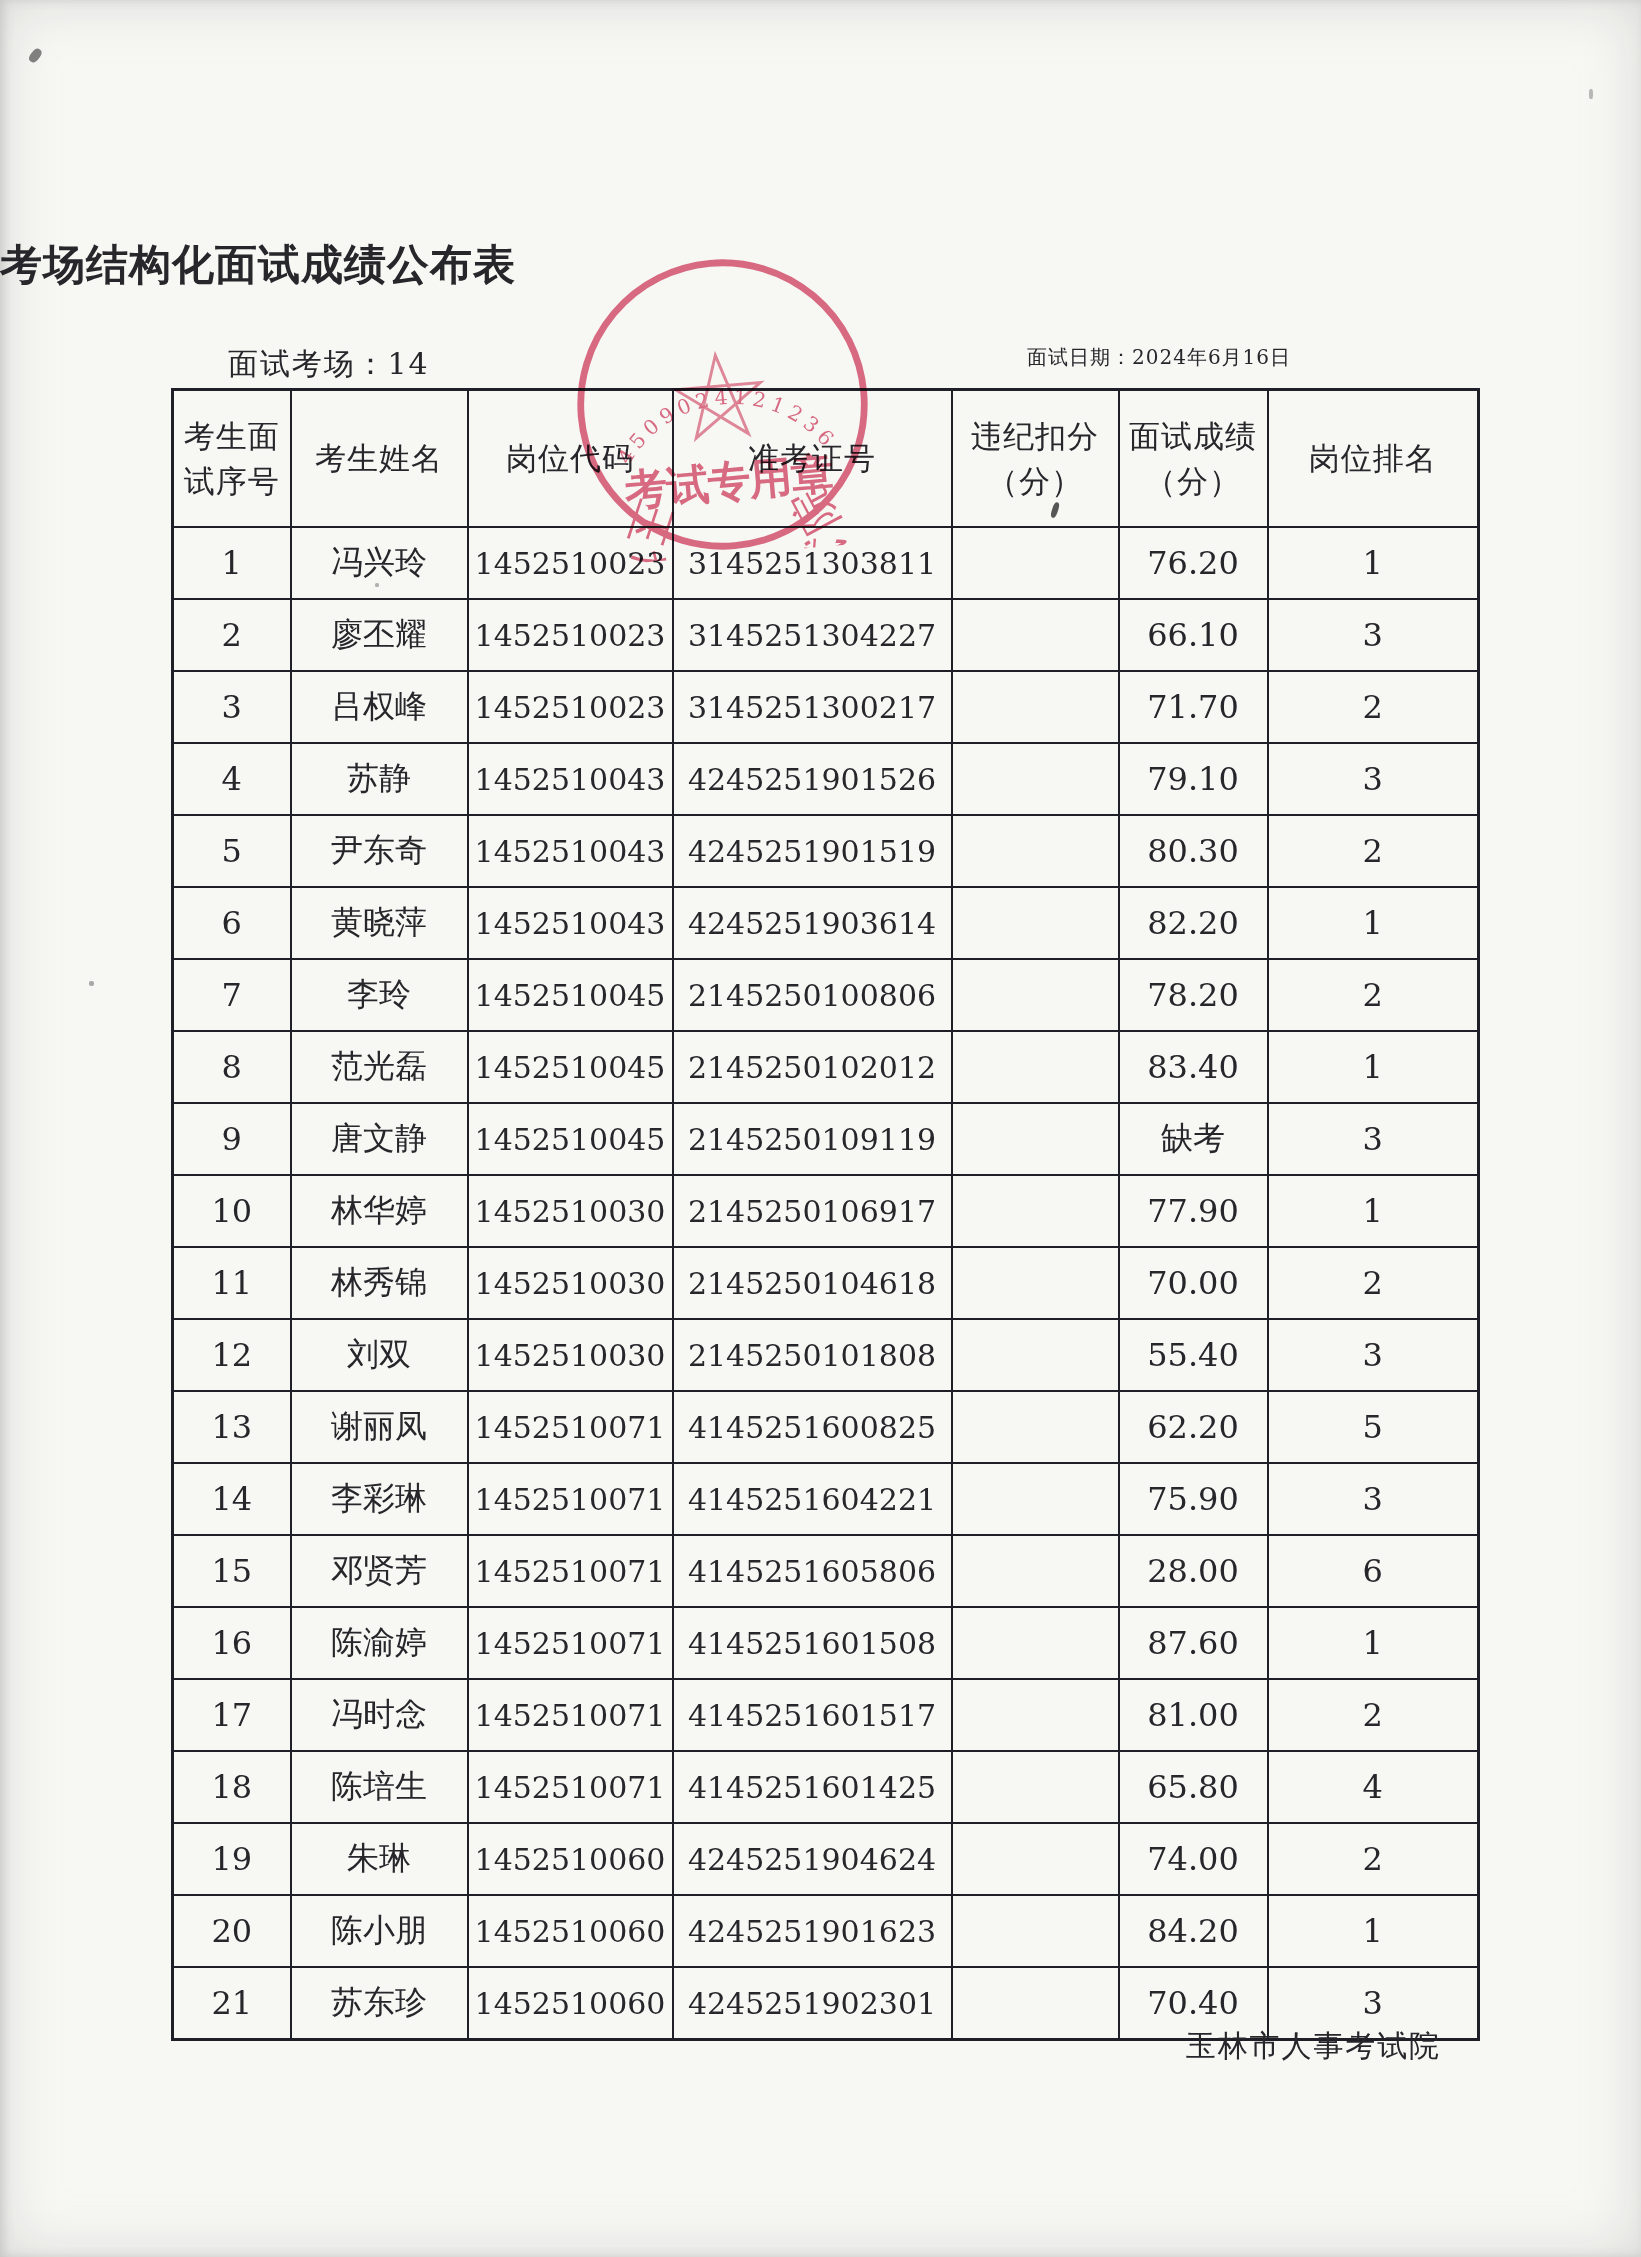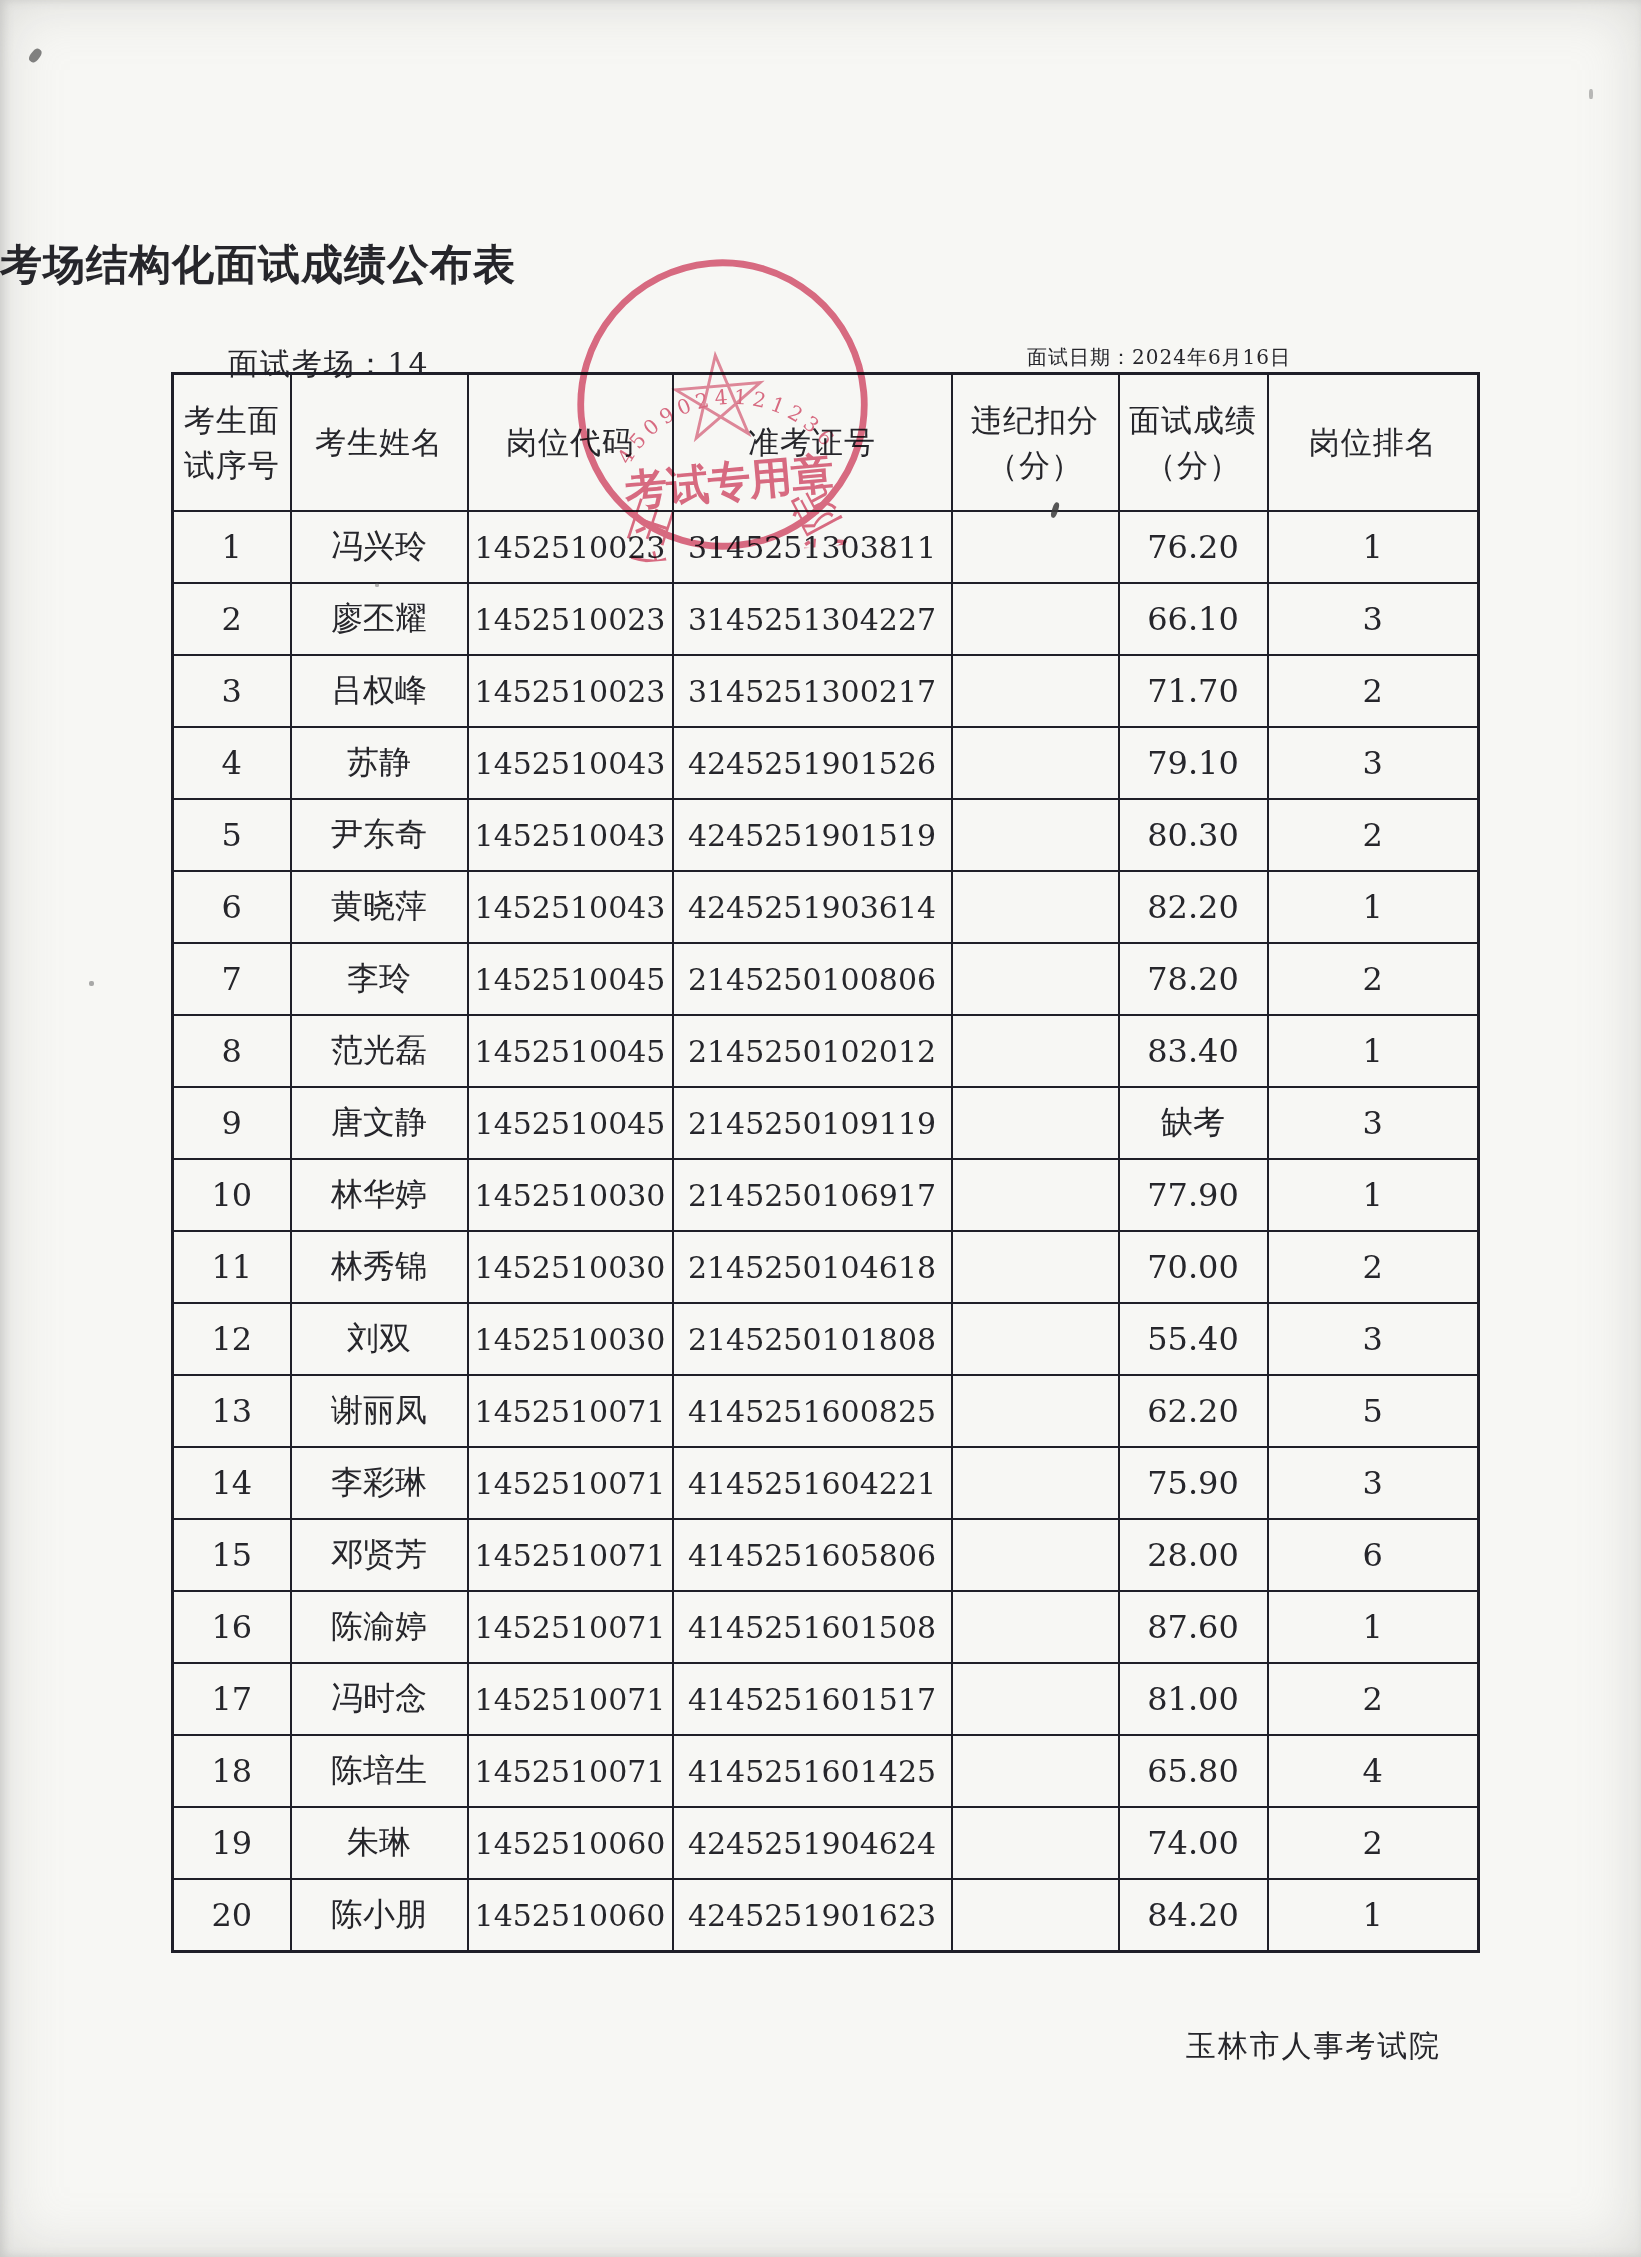--- a/index.html
+++ b/index.html
@@ -26,21 +26,21 @@
   }
   .meta-room{
     position:absolute;left:228px;top:344px;
     font-size:30px;color:var(--ink);letter-spacing:1.9px;
   }
   .meta-date{
     position:absolute;left:1027px;top:344px;
     font-size:20px;color:var(--ink);letter-spacing:1px;
   }
   table.score{
-    position:absolute;left:171px;top:372px;width:1305px;
+    position:absolute;left:171px;top:388px;width:1305px;
     border-collapse:collapse;table-layout:fixed;
     background:transparent;
   }
   table.score td{
     border:2.9px solid var(--line);
     text-align:center;vertical-align:middle;
     color:var(--ink);
     padding:0;
   }
   table.score{border:3.9px solid var(--line);}
@@ -274,20 +274,29 @@
           <td>2</td>
         </tr>
         <tr>
           <td>20</td>
           <td>陈小朋</td>
           <td class="num">1452510060</td>
           <td class="num">4245251901623</td>
           <td></td>
           <td>84.20</td>
           <td>1</td>
+        </tr>
+        <tr>
+          <td>21</td>
+          <td>苏东珍</td>
+          <td class="num">1452510060</td>
+          <td class="num">4245251902301</td>
+          <td></td>
+          <td>70.40</td>
+          <td>3</td>
         </tr>
       </tbody>
   </table>
 
   <div class="footer-sign">玉林市人事考试院</div>
 
   <svg class="stamp" viewBox="0 0 310 310">
     <defs>
       <path id="ringPath" d="M 78.6,231.4 A 108,108 0 1 0 231.4,231.4"></path>
       <path id="serialPath" d="M 49.3,216 A 122,122 0 0 1 260.7,216"></path>

